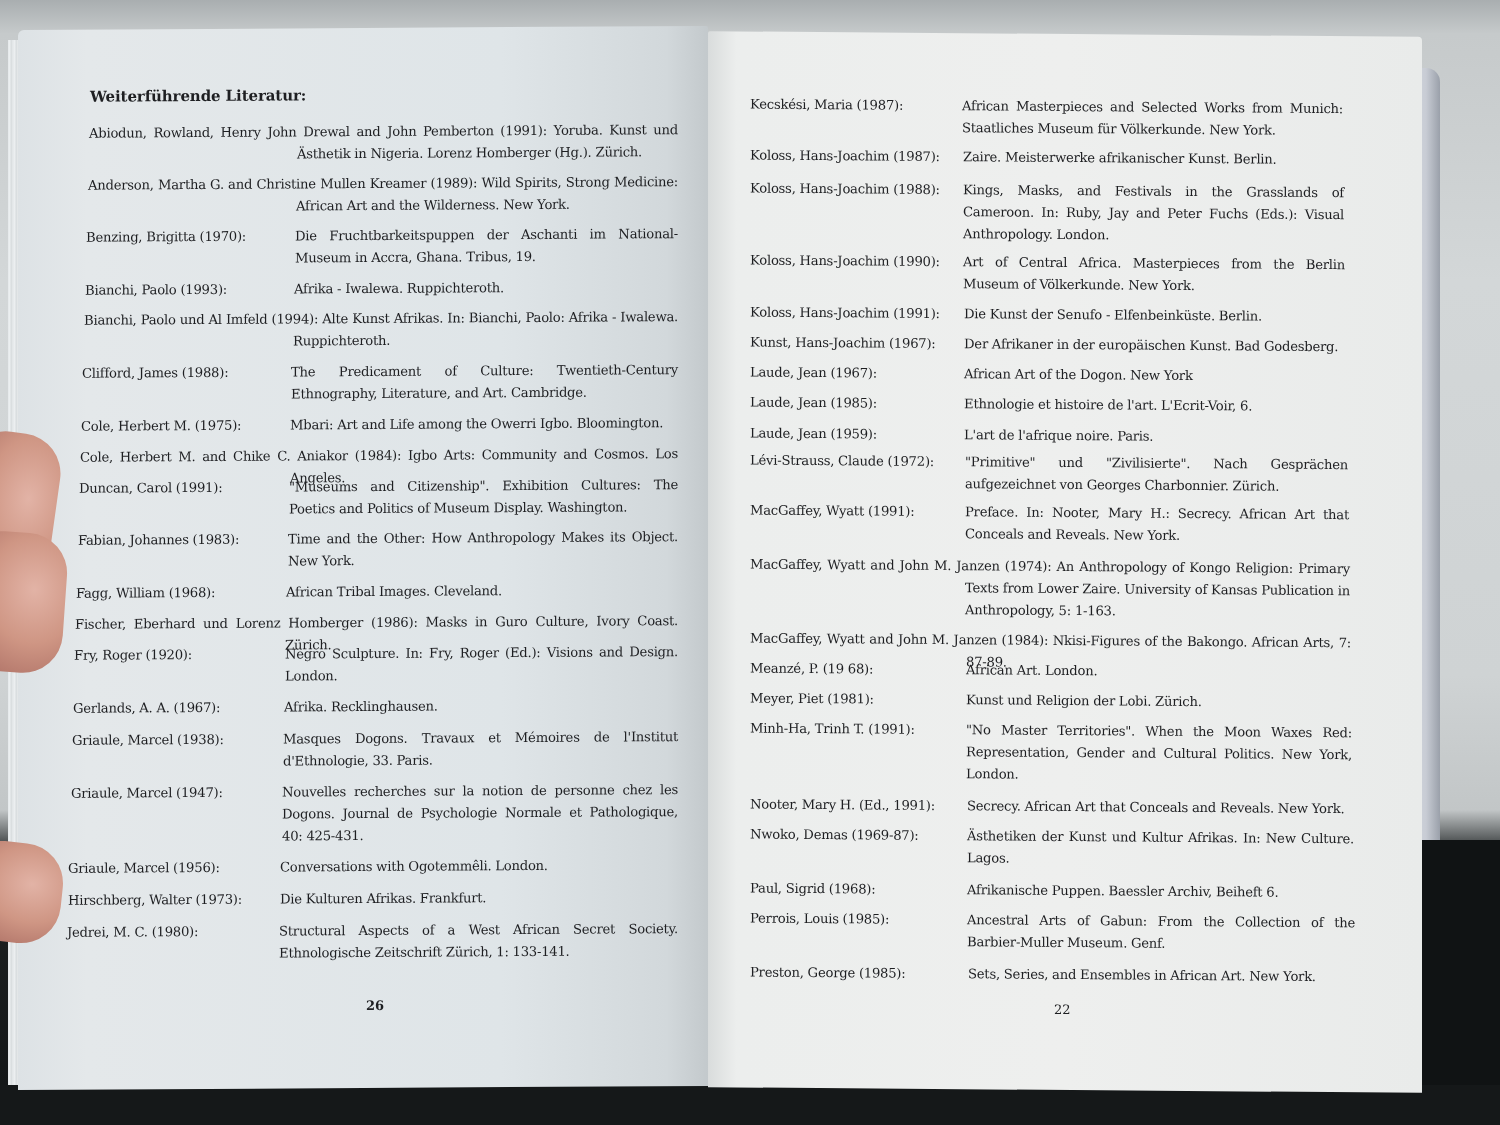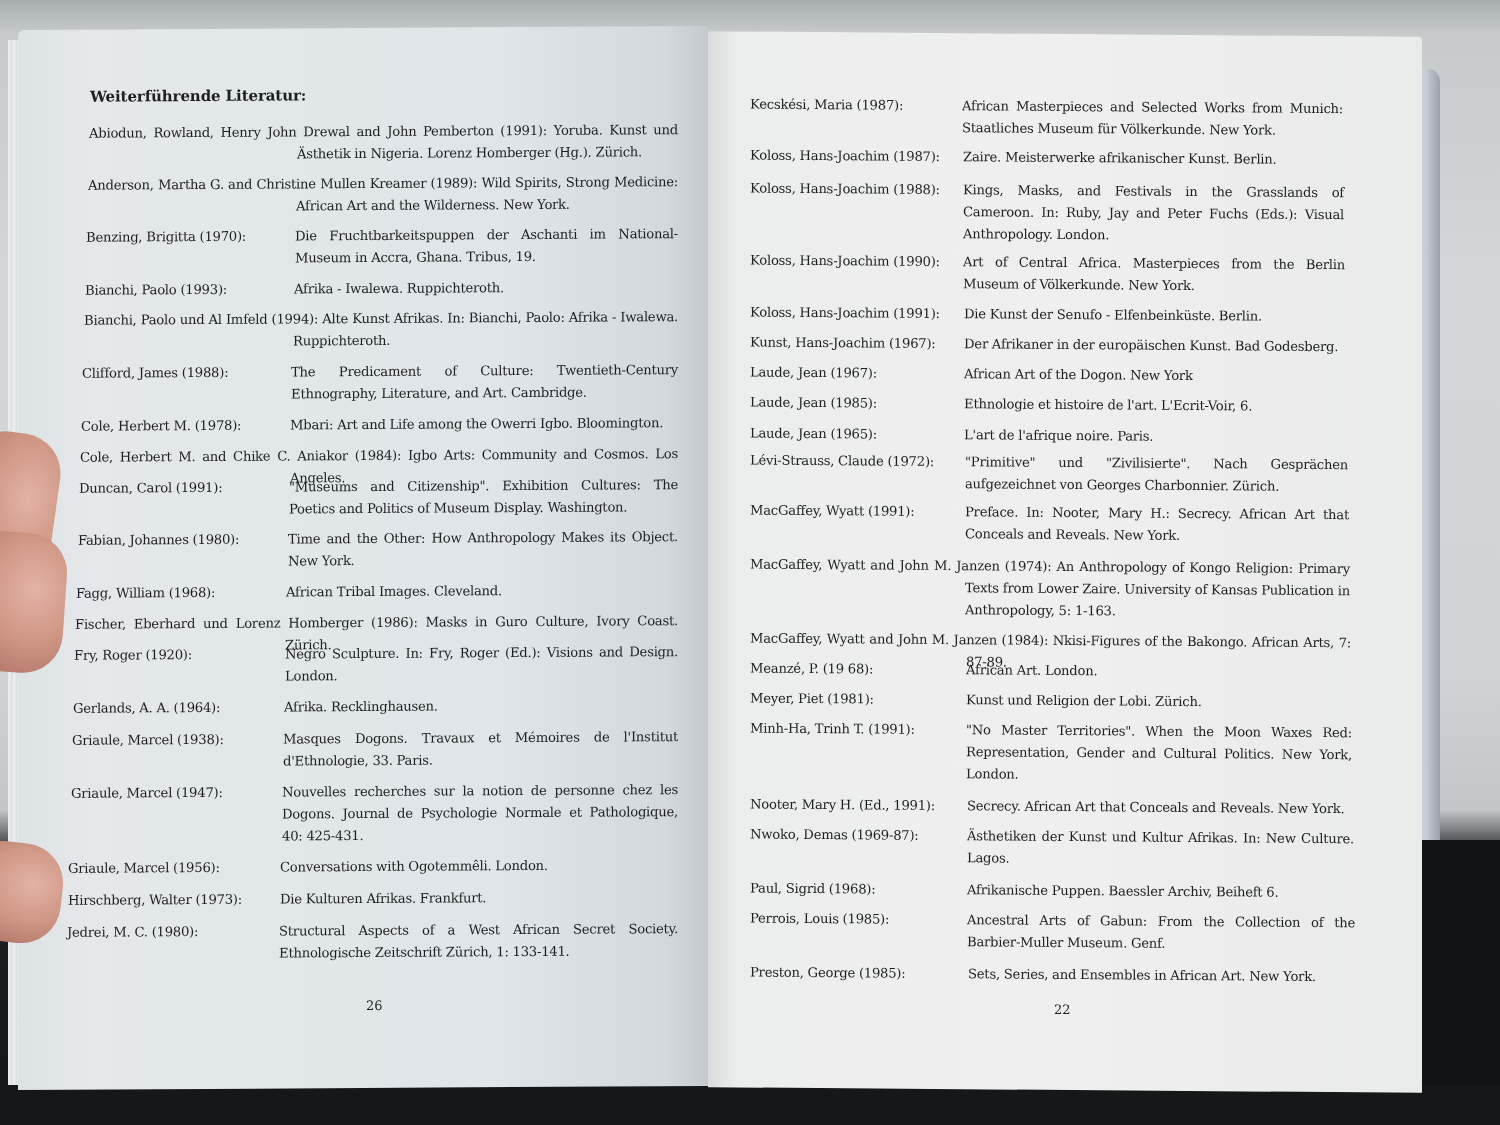--- a/index.html
+++ b/index.html
@@ -130,47 +130,47 @@
       <div class="title" style="left: 209px; width: 384px;">Afrika - Iwalewa. Ruppichteroth.</div>
     </div>
     <div class="entry" style="left: 66px; top: 280px; width: 594px; height: 44px;">
       <div style="text-align: justify; text-align-last: left; padding-left: 209px; text-indent: -209px;"><span>Bianchi, Paolo und Al Imfeld (1994):</span> <span>Alte Kunst Afrikas. In: Bianchi, Paolo: Afrika - Iwalewa. Ruppichteroth.</span></div>
     </div>
     <div class="entry" style="left: 64px; top: 333px; width: 596px; height: 44px;">
       <div class="author">Clifford, James (1988):</div>
       <div class="title" style="left: 209px; width: 387px;">The Predicament of Culture: Twentieth-Century Ethnography, Literature, and Art. Cambridge.</div>
     </div>
     <div class="entry" style="left: 63px; top: 386px; width: 597px; height: 22px;">
-      <div class="author">Cole, Herbert M. (1978):</div>
+      <div class="author">Cole, Herbert M. (1975):</div>
       <div class="title" style="left: 209px; width: 388px;">Mbari: Art and Life among the Owerri Igbo. Bloomington.</div>
     </div>
     <div class="entry" style="left: 62px; top: 417px; width: 598px; height: 22px;">
       <div style="text-align: justify; text-align-last: left; padding-left: 210px; text-indent: -210px;"><span>Cole, Herbert M. and Chike C. Aniakor (1984):</span> <span>Igbo Arts: Community and Cosmos. Los Angeles.</span></div>
     </div>
     <div class="entry" style="left: 61px; top: 448px; width: 599px; height: 44px;">
       <div class="author">Duncan, Carol (1991):</div>
       <div class="title" style="left: 210px; width: 389px;">"Museums and Citizenship". Exhibition Cultures: The Poetics and Politics of Museum Display. Washington.</div>
     </div>
     <div class="entry" style="left: 60px; top: 500px; width: 600px; height: 44px;">
-      <div class="author">Fabian, Johannes (1980):</div>
+      <div class="author">Fabian, Johannes (1983):</div>
       <div class="title" style="left: 210px; width: 390px;">Time and the Other: How Anthropology Makes its Object. New York.</div>
     </div>
     <div class="entry" style="left: 58px; top: 553px; width: 602px; height: 22px;">
       <div class="author">Fagg, William (1968):</div>
       <div class="title" style="left: 210px; width: 392px;">African Tribal Images. Cleveland.</div>
     </div>
     <div class="entry" style="left: 57px; top: 584px; width: 603px; height: 22px;">
       <div style="text-align: justify; text-align-last: left; padding-left: 210px; text-indent: -210px;"><span>Fischer, Eberhard und Lorenz Homberger (1986):</span> <span>Masks in Guro Culture, Ivory Coast. Zürich.</span></div>
     </div>
     <div class="entry" style="left: 56px; top: 615px; width: 604px; height: 44px;">
       <div class="author">Fry, Roger (1920):</div>
       <div class="title" style="left: 211px; width: 393px;">Negro Sculpture. In: Fry, Roger (Ed.): Visions and Design. London.</div>
     </div>
     <div class="entry" style="left: 55px; top: 668px; width: 605px; height: 22px;">
-      <div class="author">Gerlands, A. A. (1964):</div>
+      <div class="author">Gerlands, A. A. (1967):</div>
       <div class="title" style="left: 211px; width: 394px;">Afrika. Recklinghausen.</div>
     </div>
     <div class="entry" style="left: 54px; top: 700px; width: 606px; height: 44px;">
       <div class="author">Griaule, Marcel (1938):</div>
       <div class="title" style="left: 211px; width: 395px;">Masques Dogons. Travaux et Mémoires de l'Institut d'Ethnologie, 33. Paris.</div>
     </div>
     <div class="entry" style="left: 53px; top: 753px; width: 607px; height: 66px;">
       <div class="author">Griaule, Marcel (1947):</div>
       <div class="title" style="left: 211px; width: 396px;">Nouvelles recherches sur la notion de personne chez les Dogons. Journal de Psychologie Normale et Pathologique, 40: 425-431.</div>
     </div>
@@ -179,21 +179,21 @@
       <div class="title" style="left: 212px; width: 398px;">Conversations with Ogotemmêli. London.</div>
     </div>
     <div class="entry" style="left: 50px; top: 860px; width: 610px; height: 22px;">
       <div class="author">Hirschberg, Walter (1973):</div>
       <div class="title" style="left: 212px; width: 398px;">Die Kulturen Afrikas. Frankfurt.</div>
     </div>
     <div class="entry" style="left: 49px; top: 892px; width: 611px; height: 44px;">
       <div class="author">Jedrei, M. C. (1980):</div>
       <div class="title" style="left: 212px; width: 399px;">Structural Aspects of a West African Secret Society. Ethnologische Zeitschrift Zürich, 1: 133-141.</div>
     </div>
-    <div class="page-number" style="left: 348px; top: 970px;">26</div>
+    <div class="page-number" style="left: 348px; top: 970px; font-weight: bold;">26</div>
   </div>
 
 <div id="left-entries"></div>
 <div id="right-entries"></div>
 
 <div class="page page-right">
     <div class="entry" style="left: 42px; top: 62px; width: 593px; height: 44px;">
       <div class="author">Kecskési, Maria (1987):</div>
       <div class="title" style="left: 212px; width: 381px;">African Masterpieces and Selected Works from Munich: Staatliches Museum für Völkerkunde. New York.</div>
     </div>
@@ -219,21 +219,21 @@
     </div>
     <div class="entry" style="left: 42px; top: 330px; width: 597px; height: 22px;">
       <div class="author">Laude, Jean (1967):</div>
       <div class="title" style="left: 214px; width: 383px;">African Art of the Dogon. New York</div>
     </div>
     <div class="entry" style="left: 42px; top: 360px; width: 597px; height: 22px;">
       <div class="author">Laude, Jean (1985):</div>
       <div class="title" style="left: 214px; width: 383px;">Ethnologie et histoire de l'art. L'Ecrit-Voir, 6.</div>
     </div>
     <div class="entry" style="left: 42px; top: 391px; width: 598px; height: 22px;">
-      <div class="author">Laude, Jean (1965):</div>
+      <div class="author">Laude, Jean (1959):</div>
       <div class="title" style="left: 214px; width: 384px;">L'art de l'afrique noire. Paris.</div>
     </div>
     <div class="entry" style="left: 42px; top: 418px; width: 598px; height: 44px;">
       <div class="author">Lévi-Strauss, Claude (1972):</div>
       <div class="title" style="left: 215px; width: 383px;">"Primitive" und "Zivilisierte". Nach Gesprächen aufgezeichnet von Georges Charbonnier. Zürich.</div>
     </div>
     <div class="entry" style="left: 42px; top: 468px; width: 599px; height: 44px;">
       <div class="author">MacGaffey, Wyatt (1991):</div>
       <div class="title" style="left: 215px; width: 384px;">Preface. In: Nooter, Mary H.: Secrecy. African Art that Conceals and Reveals. New York.</div>
     </div>

